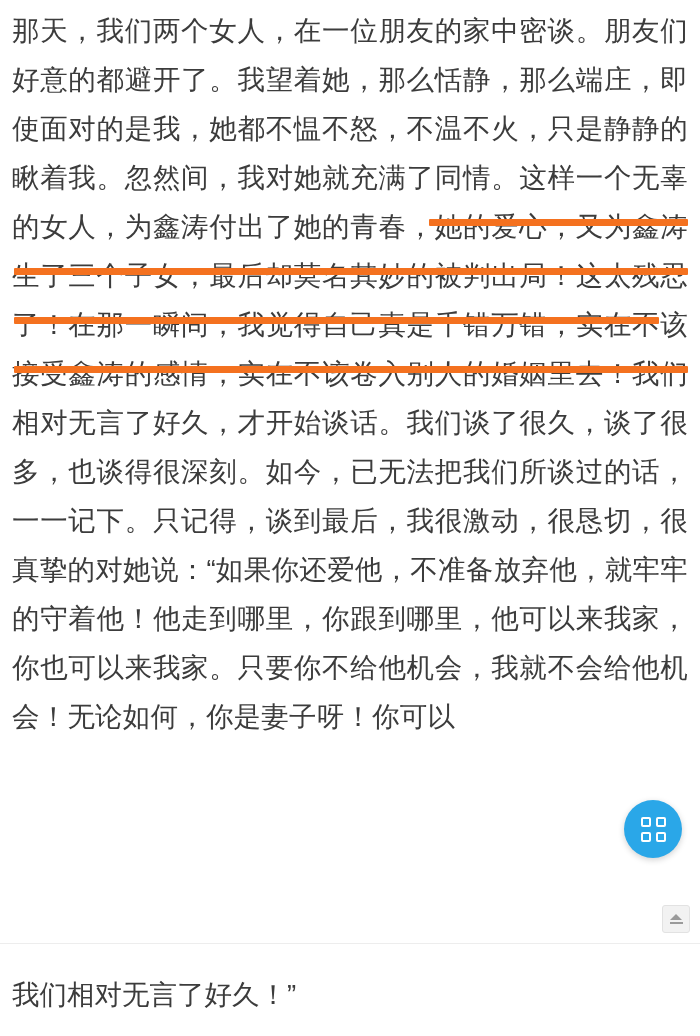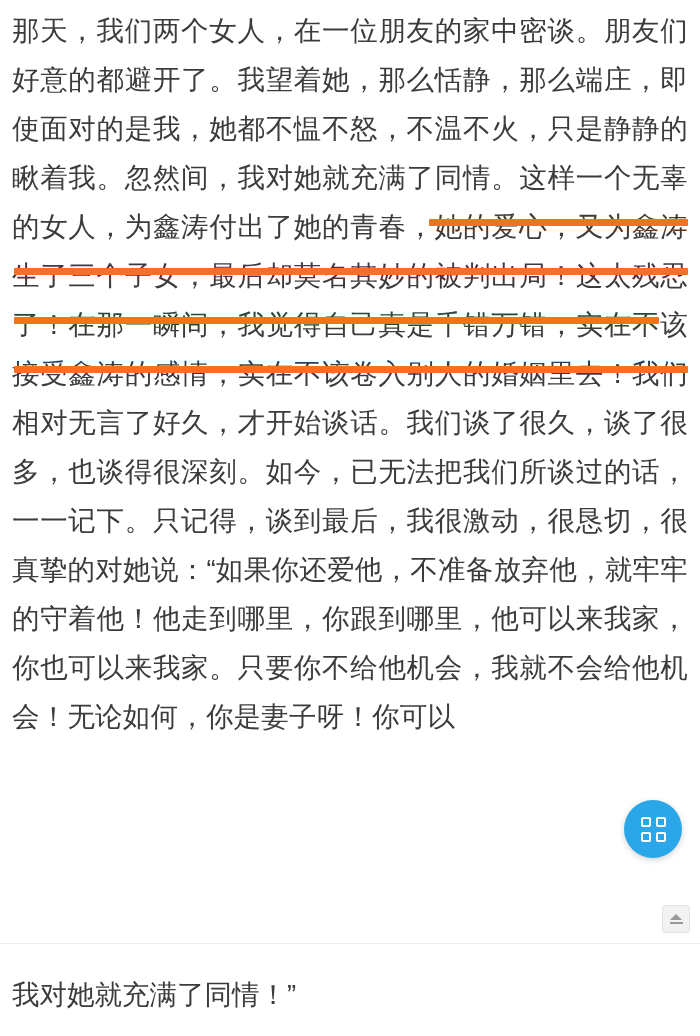--- a/index.html
+++ b/index.html
@@ -138,21 +138,21 @@
   <div class="article">那天，我们两个女人，在一位朋友的家中密谈。朋友们好意的都避开了。我望着她，那么恬静，那么端庄，即使面对的是我，她都不愠不怒，不温不火，只是静静的瞅着我。忽然间，我对她就充满了同情。这样一个无辜的女人，为鑫涛付出了她的青春，她的爱心，又为鑫涛生了三个子女，最后却莫名其妙的被判出局！这太残忍了！在那一瞬间，我觉得自己真是千错万错，实在不该接受鑫涛的感情，实在不该卷入别人的婚姻里去！我们相对无言了好久，才开始谈话。我们谈了很久，谈了很多，也谈得很深刻。如今，已无法把我们所谈过的话，一一记下。只记得，谈到最后，我很激动，很恳切，很真挚的对她说：“如果你还爱他，不准备放弃他，就牢牢的守着他！他走到哪里，你跟到哪里，他可以来我家，你也可以来我家。只要你不给他机会，我就不会给他机会！无论如何，你是妻子呀！你可以</div>
 
   <div class="ul-bar" style="left:429px; top:219px; width:259px;"></div>
   <div class="ul-bar" style="left:14px; top:268px; width:674px;"></div>
   <div class="ul-bar" style="left:14px; top:317px; width:645px;"></div>
   <div class="ul-bar" style="left:14px; top:366px; width:674px;"></div>
 
   <div class="cut-strip"></div>
   <div class="sep"></div>
 
-  <div class="tail-line">我对她就充满了同情！”</div>
+  <div class="tail-line">我们相对无言了好久！”</div>
 
   <div class="fab">
     <span class="grid">
       <i></i>
         <i></i>
         <i></i>
         <i></i>
     </span>
   </div>
 

